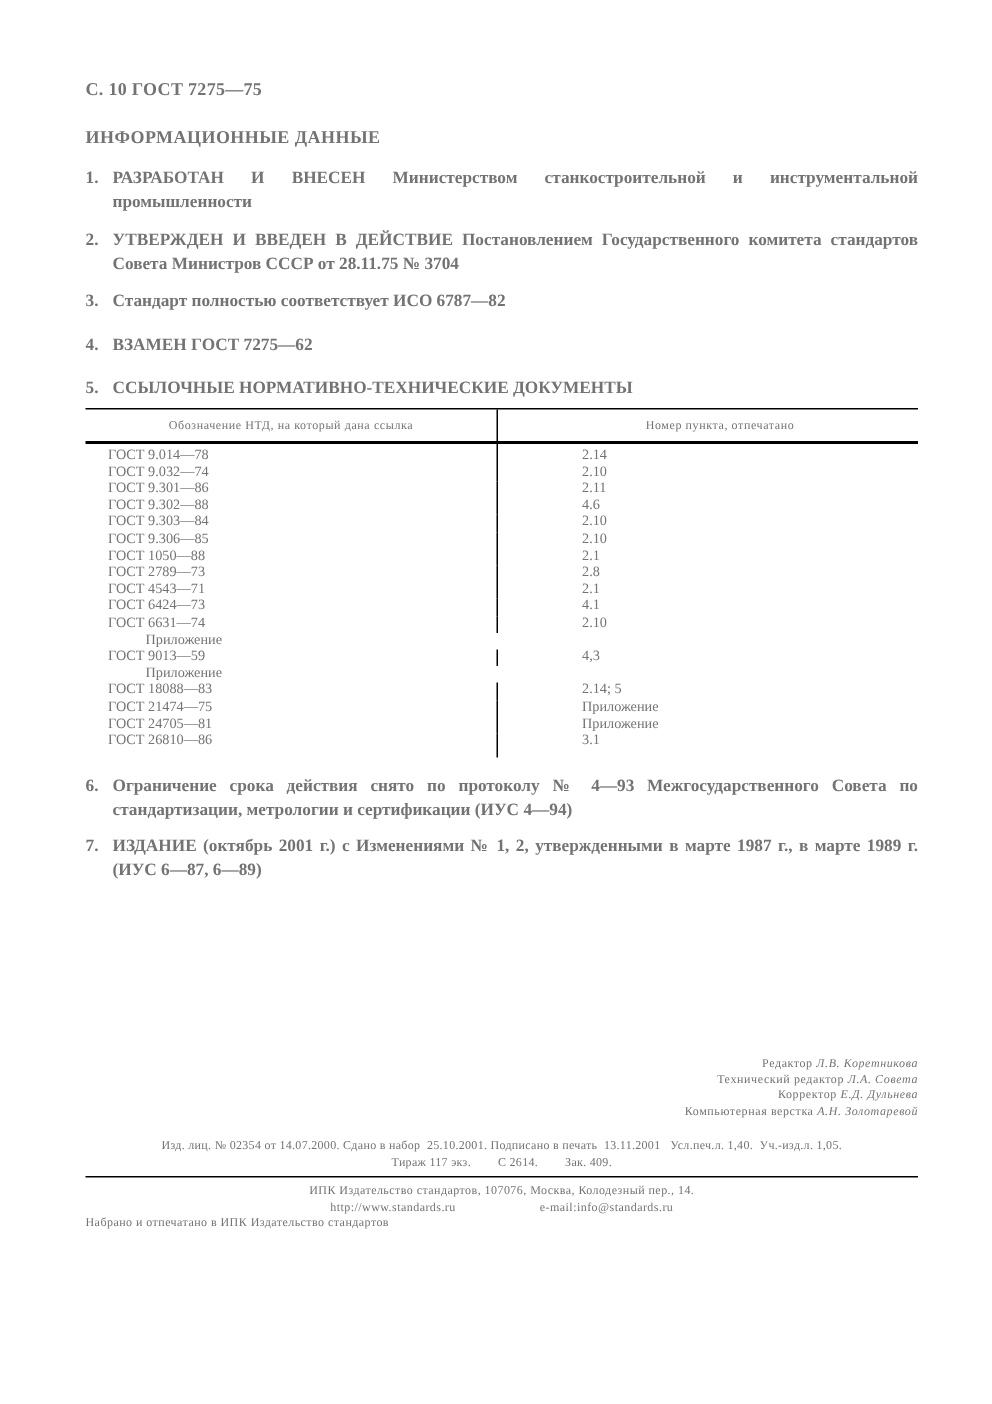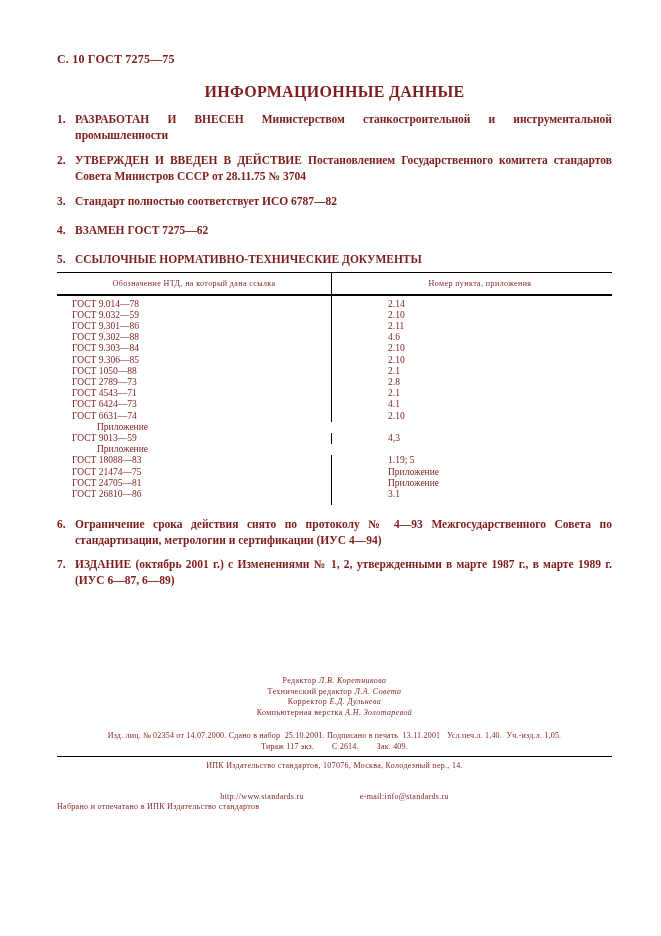--- a/index.html
+++ b/index.html
@@ -1,38 +1,37 @@
 <!DOCTYPE html>
 <html><head>
 <meta charset="utf-8">
 <style>
   * { margin:0; padding:0; box-sizing:border-box; }
   html,body { background:#ffffff; }
   .page {
     position:relative;
     width:661px; height:936px;
     background:#ffffff;
-    color:#7f1d1d;
+    color:#737373;
     font-family:"Liberation Serif","DejaVu Serif",serif;
     overflow:hidden;
   }
   .content {
     position:absolute;
     left:57px; top:52px;
     width:555px;
   }
   .page-header {
     font-size:12px; font-weight:bold;
     letter-spacing:0.2px;
     line-height:15px;
   }
   .doc-title {
     margin-top:17px;
-    text-align:center;
-    font-size:16px; font-weight:bold;
+    font-size:12px; font-weight:bold;
     letter-spacing:0.3px;
     line-height:15px;
   }
   .item {
     position:relative;
     padding-left:18px;
     font-size:11.5px; font-weight:bold;
     line-height:15.5px;
     text-align:justify;
   }
@@ -65,22 +64,22 @@
     padding-left:4px; padding-right:4px;
   }
   .tbody .trow .c1, .tbody .trow .c2 {
     font-size:9.5px;
     line-height:11.2px;
   }
   .tbody .trow:first-child .c1, .tbody .trow:first-child .c2 { padding-top:3px; }
   .trow.spacer .c1 { height:5px; }
 
   .credits {
-    margin-top:88px;
-    text-align:center;
+    margin-top:116px;
+    text-align:right;
     font-size:8px;
     line-height:10.5px;
     letter-spacing:0.4px;
   }
   .credits .iname { font-style:italic; }
 
   .imprint1 {
     margin-top:13px;
     text-align:center;
     font-size:8px;
@@ -106,21 +105,20 @@
     text-align:center;
     font-size:8px;
     line-height:10.5px;
     letter-spacing:0.3px;
   }
   .weblinks {
     text-align:center;
     font-size:8px;
     line-height:10.5px;
     letter-spacing:0.3px;
-    margin-top:20px;
   }
   .weblinks span { margin:0 28px; }
   .printed {
     text-align:left;
     font-size:8px;
     line-height:10.5px;
     letter-spacing:0.3px;
   }
 </style>
 </head>
@@ -149,29 +147,29 @@
       <span class="num">4.</span><span>ВЗАМЕН ГОСТ 7275—62</span>
     </div>
 
     <div class="item item-5">
       <span class="num">5.</span><span>ССЫЛОЧНЫЕ НОРМАТИВНО-ТЕХНИЧЕСКИЕ ДОКУМЕНТЫ</span>
     </div>
 
     <div class="ref-table">
       <div class="trow thead">
         <div class="c1">Обозначение НТД, на который дана ссылка</div>
-        <div class="c2">Номер пункта, приложения</div>
+        <div class="c2">Номер пункта, отпечатано</div>
       </div>
       <div class="tbody">
         <div class="trow">
           <div class="c1">ГОСТ 9.014—78</div>
           <div class="c2">2.14</div>
         </div>
         <div class="trow">
-          <div class="c1">ГОСТ 9.032—59</div>
+          <div class="c1">ГОСТ 9.032—74</div>
           <div class="c2">2.10</div>
         </div>
         <div class="trow">
           <div class="c1">ГОСТ 9.301—86</div>
           <div class="c2">2.11</div>
         </div>
         <div class="trow">
           <div class="c1">ГОСТ 9.302—88</div>
           <div class="c2">4.6</div>
         </div>
@@ -208,21 +206,21 @@
         </div>
         <div class="trow">
           <div class="c1">ГОСТ 9013—59</div>
           <div class="c2">4,3</div>
         </div>
         <div class="trow">
           <div class="c2">Приложение</div>
         </div>
         <div class="trow">
           <div class="c1">ГОСТ 18088—83</div>
-          <div class="c2">1.19; 5</div>
+          <div class="c2">2.14; 5</div>
         </div>
         <div class="trow">
           <div class="c1">ГОСТ 21474—75</div>
           <div class="c2">Приложение</div>
         </div>
         <div class="trow">
           <div class="c1">ГОСТ 24705—81</div>
           <div class="c2">Приложение</div>
         </div>
         <div class="trow">

